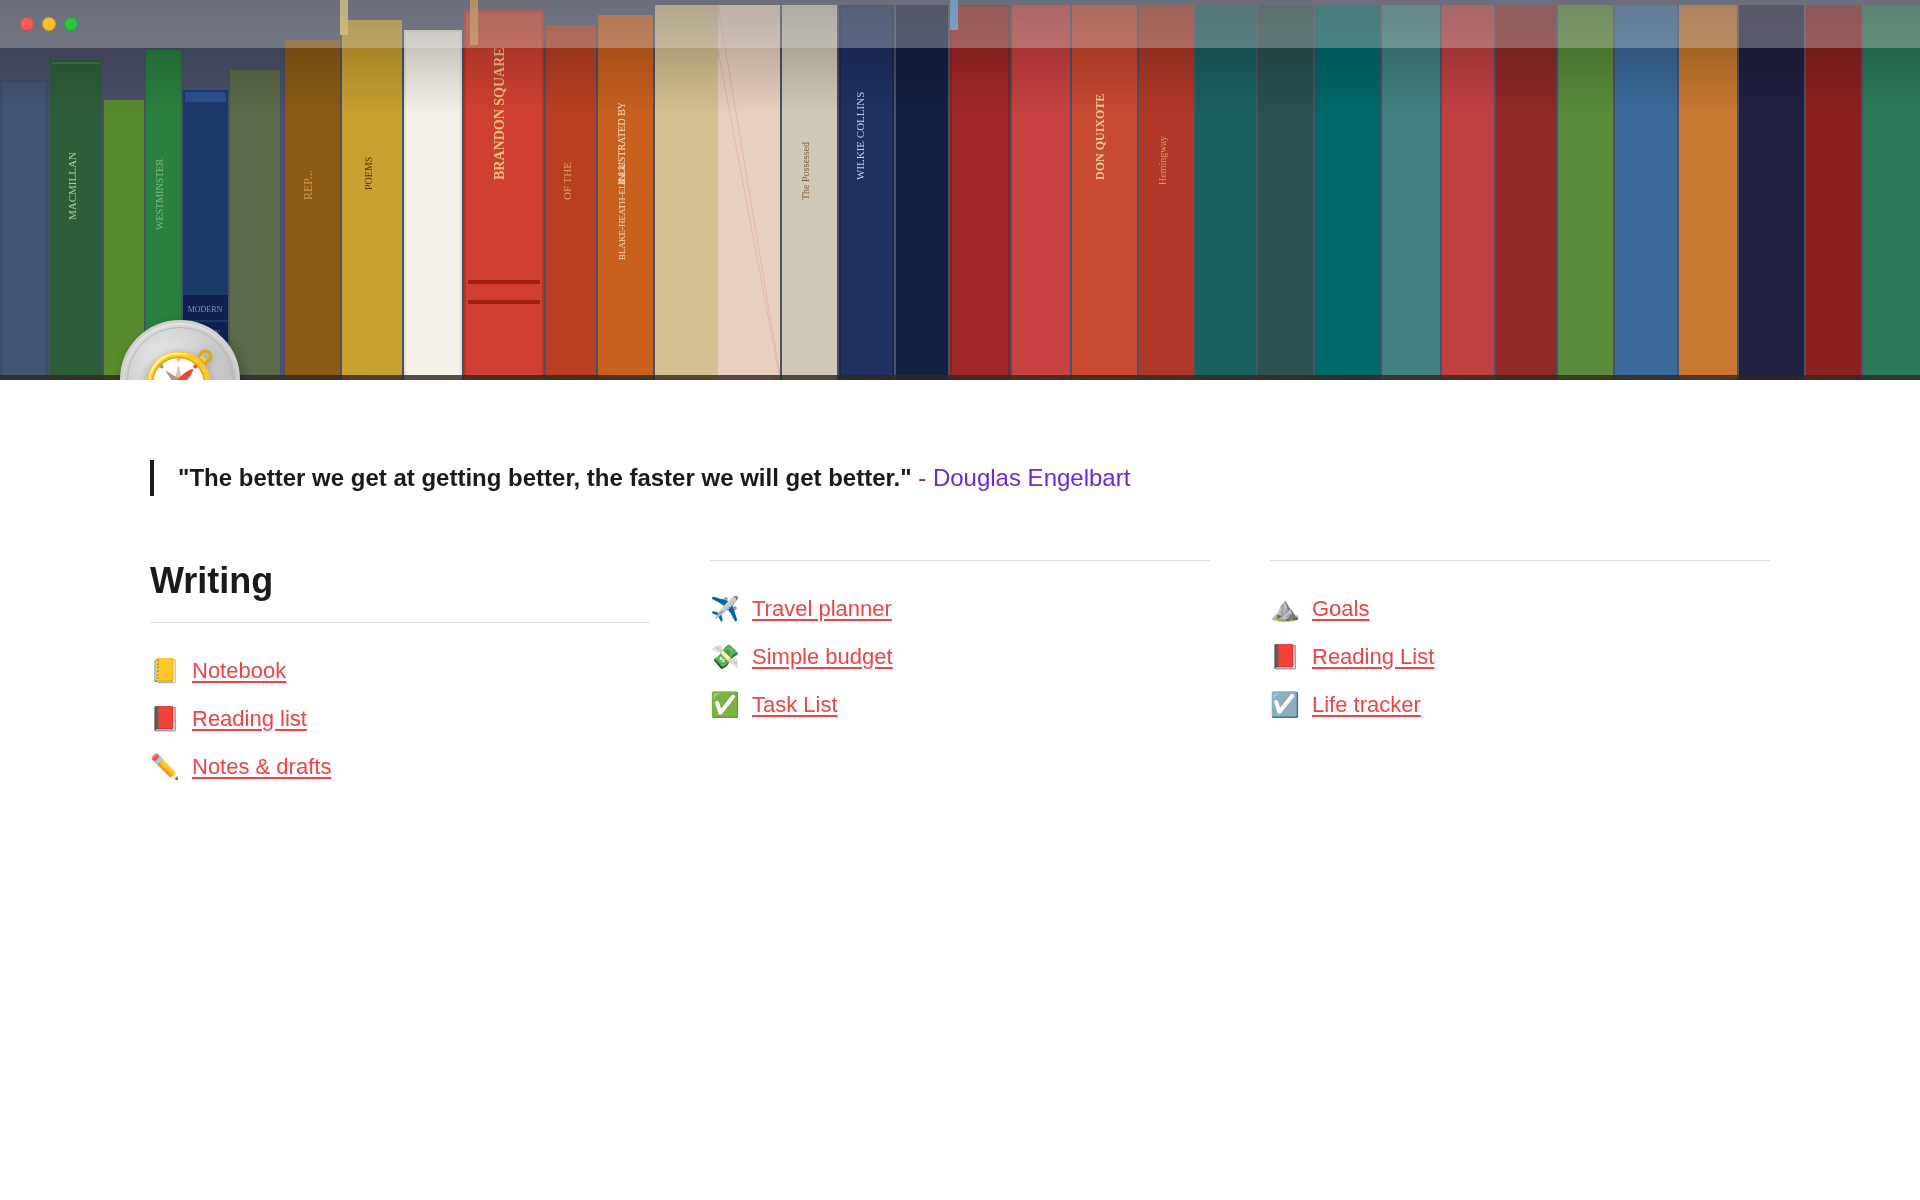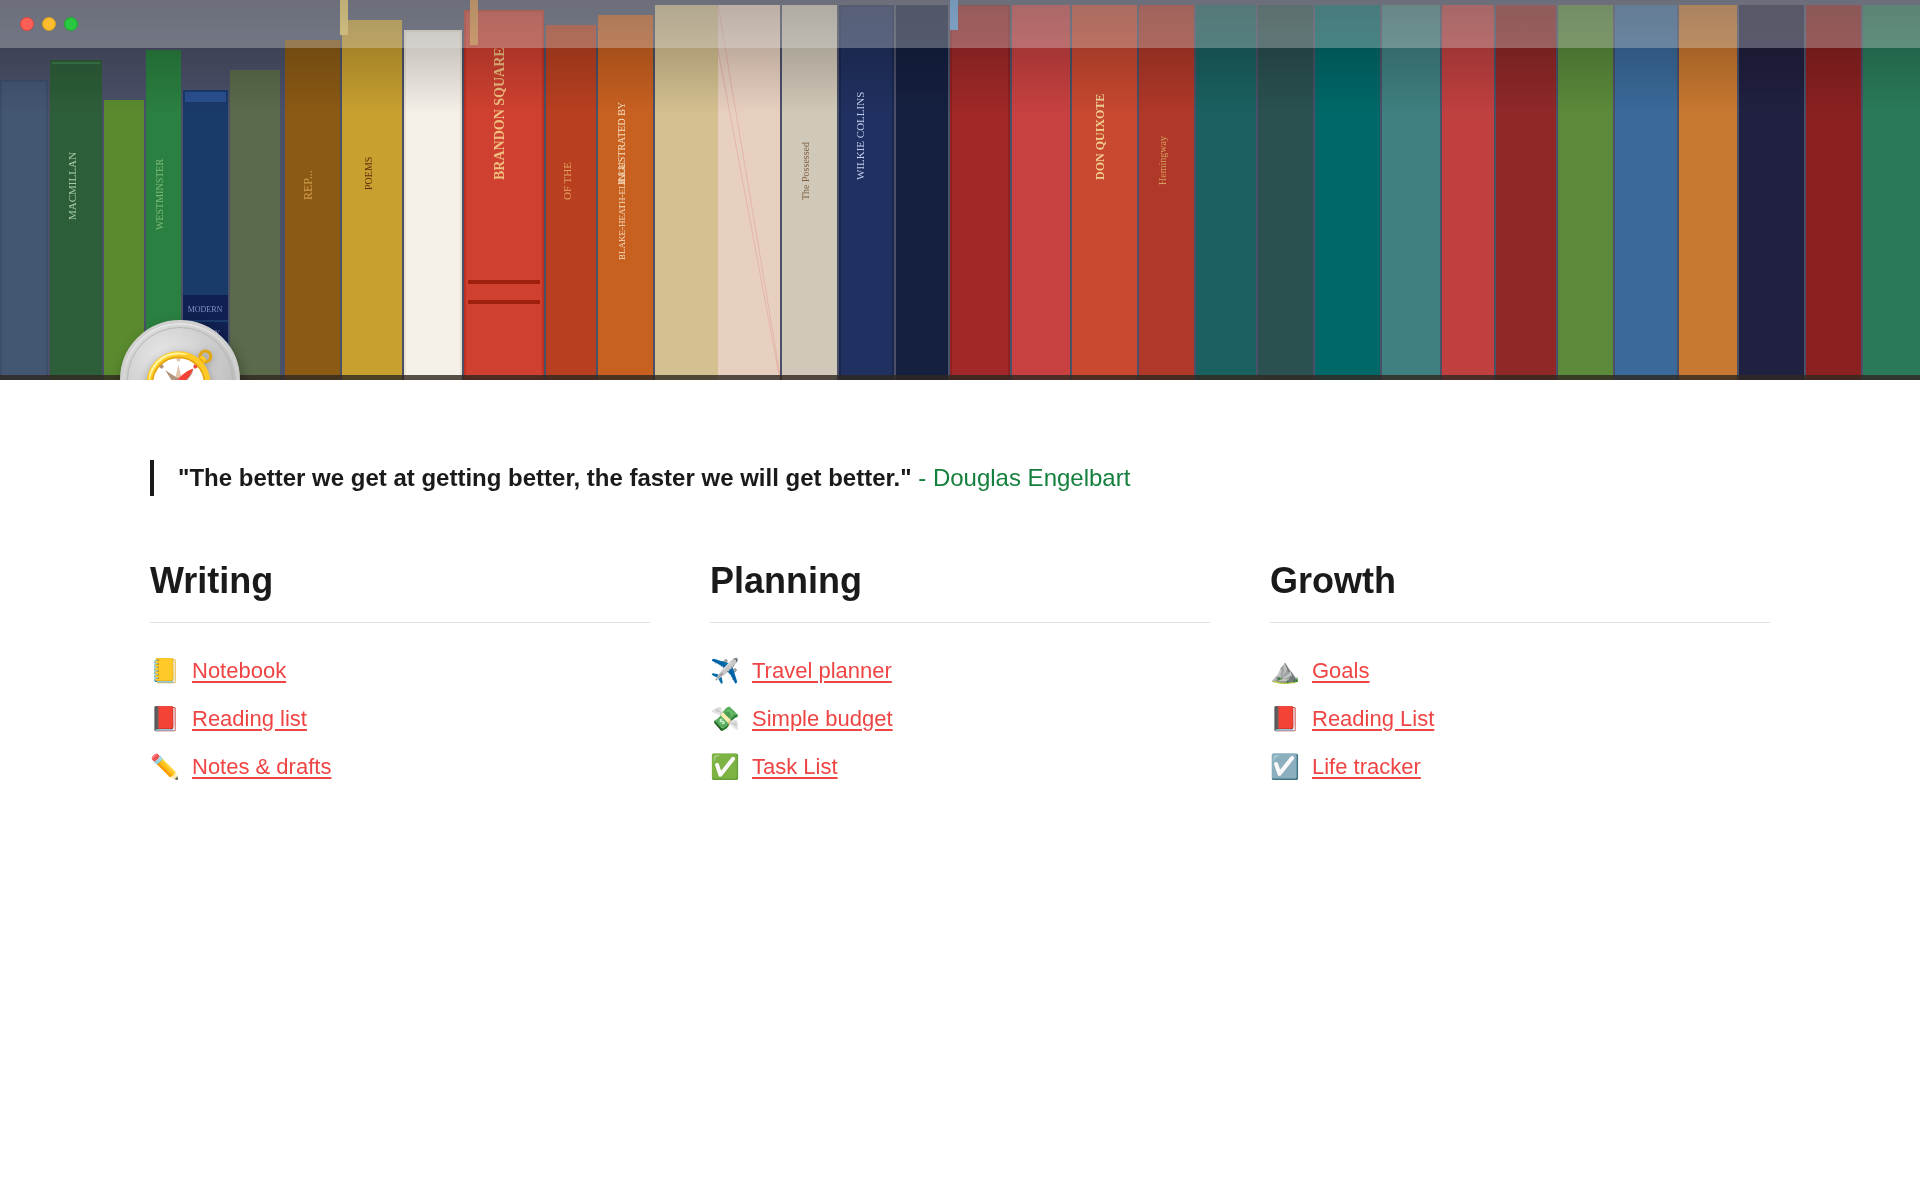--- a/index.html
+++ b/index.html
@@ -116,21 +116,21 @@
 
     .quote-text {
       font-size: 24px;
       font-weight: 600;
       color: #1a1a1a;
       line-height: 1.5;
     }
 
     .quote-author {
       font-weight: 400;
-      color: #15803d;
+      color: #6d28d9;
     }
 
     
     .columns-grid {
       display: grid;
       grid-template-columns: 1fr 1fr 1fr;
       gap: 60px;
       margin-top: 36px;
     }
 
@@ -315,38 +315,36 @@
         <span class="list-item-emoji">📕</span>
         <span class="list-item-text">Reading list</span>
       </div>
       <div class="list-item">
         <span class="list-item-emoji">✏️</span>
         <span class="list-item-text">Notes &amp; drafts</span>
       </div>
     </div>
 
     <div class="column">
-      <h2 class="column-heading">Planning</h2>
       <div class="column-divider"></div>
       <div class="list-item">
         <span class="list-item-emoji">✈️</span>
         <span class="list-item-text">Travel planner</span>
       </div>
       <div class="list-item">
         <span class="list-item-emoji">💸</span>
         <span class="list-item-text">Simple budget</span>
       </div>
       <div class="list-item">
         <span class="list-item-emoji">✅</span>
         <span class="list-item-text">Task List</span>
       </div>
     </div>
 
     <div class="column">
-      <h2 class="column-heading">Growth</h2>
       <div class="column-divider"></div>
       <div class="list-item">
         <span class="list-item-emoji">⛰️</span>
         <span class="list-item-text">Goals</span>
       </div>
       <div class="list-item">
         <span class="list-item-emoji">📕</span>
         <span class="list-item-text">Reading List</span>
       </div>
       <div class="list-item">

